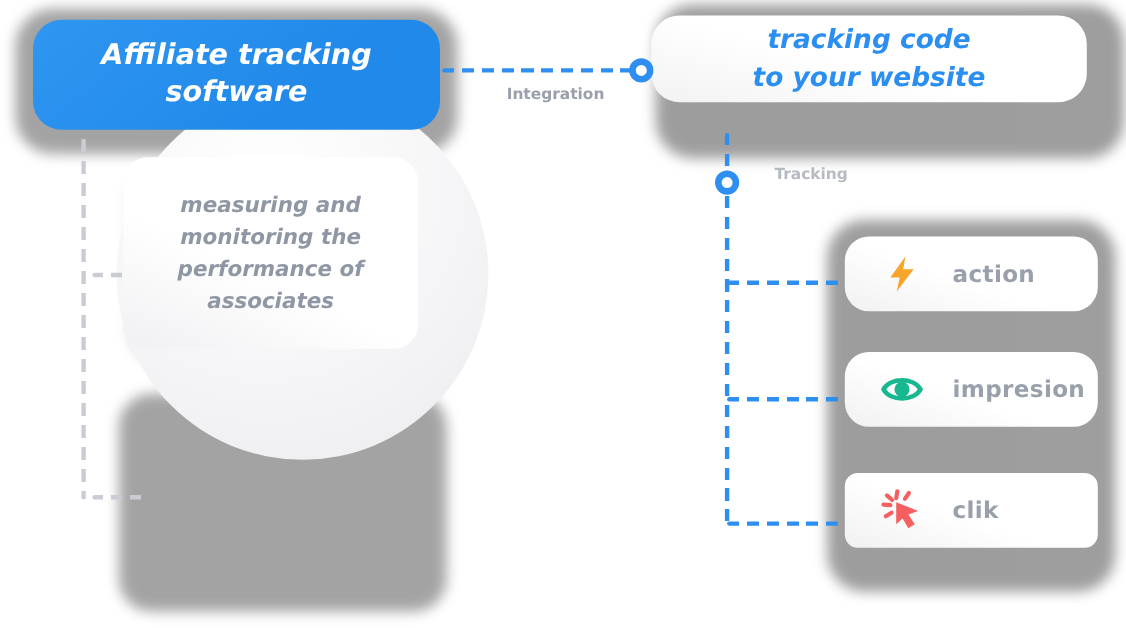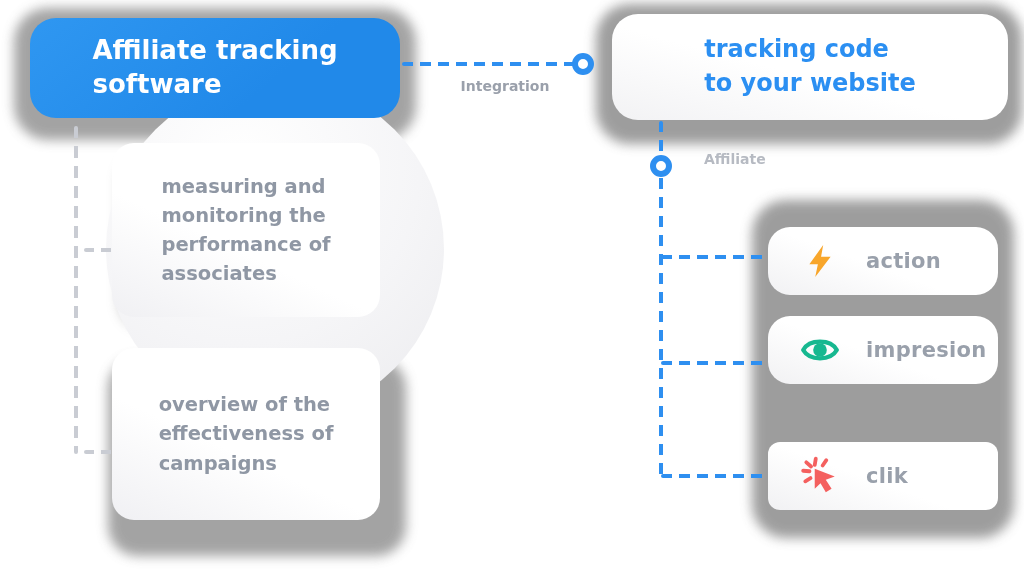--- a/index.html
+++ b/index.html
@@ -16,48 +16,47 @@
   .s-b1{left:118px;top:152px;width:284px;height:178px;border-radius:28px;opacity:.4;}
   .s-b2{left:108px;top:358px;width:298px;height:198px;border-radius:30px;opacity:.8;}
   .s-events{left:752px;top:200px;width:262px;height:338px;border-radius:34px;opacity:.85;}
 
   .bg-circle{
     left:106px;top:80px;width:338px;height:338px;border-radius:50%;z-index:2;
     background:radial-gradient(circle at 40% 25%, #ffffff 0%, #f5f5f7 55%, #ebebee 100%);
   }
 
   
-  .box,.card{z-index:4;display:flex;align-items:center;justify-content:center;text-align:left;}
+  .box,.card{z-index:4;display:flex;align-items:center;justify-content:center;text-align:center;font-style:italic;}
   .main-box{
     left:30px;top:18px;width:370px;height:100px;border-radius:26px;
     background:linear-gradient(140deg,#2f97f1 0%,var(--box-blue,#2189e9) 65%);
   }
   .main-box .title{color:#ffffff;font-size:26px;font-weight:700;line-height:1.3;white-space:pre-line;}
   .site-box{
-    left:612px;top:14px;width:396px;height:106px;border-radius:26px;
+    left:592px;top:14px;width:396px;height:79px;border-radius:26px;
     background:linear-gradient(195deg,#ffffff 55%,#f2f2f4 100%);
   }
   .site-box .title{color:var(--link-blue,#2b8ff2);font-size:24px;font-weight:700;line-height:1.4;white-space:pre-line;}
 
   .benefit{
     left:112px;width:268px;border-radius:22px;
     background:linear-gradient(205deg,#ffffff 58%,#f0f0f3 100%);
   }
   .b1{top:143px;height:174px;}
   .b2{top:348px;height:172px;}
   .benefit .txt{color:var(--card-text,#8f97a4);font-size:19.5px;font-weight:700;line-height:1.5;white-space:pre-line;}
 
   .event{
     left:768px;width:230px;height:68px;border-radius:22px;z-index:4;
     background:linear-gradient(200deg,#ffffff 55%,#f1f1f3 100%);
     display:flex;align-items:center;justify-content:flex-start;padding-left:32px;box-sizing:border-box;gap:26px;
     position:absolute;
-    margin-top:12px;
   }
-  .e1{top:215px;} .e2{top:304px;text-align:right;} .e3{top:430px;border-radius:12px;}
+  .e1{top:215px;} .e2{top:320px;text-align:right;} .e3{top:430px;border-radius:12px;}
   .event .lbl{color:var(--event-label,#99a0ab);font-size:21px;font-weight:700;letter-spacing:.3px;}
   .event .ic{width:40px;height:40px;flex:0 0 40px;display:flex;align-items:center;justify-content:center;}
 
   
   .dash-h{position:absolute;height:4px;z-index:3;border-radius:2px;
     background-image:repeating-linear-gradient(90deg,var(--accent-blue,#2e8ff0) 0 11px,transparent 11px 18px);}
   .dash-v{position:absolute;width:4px;z-index:3;border-radius:2px;
     background-image:repeating-linear-gradient(180deg,var(--accent-blue,#2e8ff0) 0 11px,transparent 11px 19px);}
   .gray-h{background-image:repeating-linear-gradient(90deg,var(--gray-dash,#c9ccd3) 0 10px,transparent 10px 17px);}
   .gray-v{background-image:repeating-linear-gradient(180deg,var(--gray-dash,#c9ccd3) 0 12px,transparent 12px 20px);}
@@ -98,42 +97,37 @@
   <div class="dash-h branch br2"></div>
   <div class="dash-h branch br3"></div>
   <div class="dash-v gray-v gray-vline"></div>
   <div class="dash-h gray-h gray-b1"></div>
   <div class="dash-h gray-h gray-b2"></div>
 
   <div class="node n1"></div>
   <div class="node n2"></div>
 
   <div class="conn-label integration-label">Integration</div>
-  <div class="conn-label tracking-label">Affiliate</div>
+  <div class="conn-label tracking-label">Tracking</div>
 
   <div class="abs box main-box">
     <div class="title">Affiliate tracking
 software</div>
   </div>
 
   <div class="abs box site-box">
     <div class="title">tracking code
 to your website</div>
   </div>
 
   <div class="abs card benefit b1">
     <div class="txt">measuring and
 monitoring the
 performance of
 associates</div>
-  </div>
-  <div class="abs card benefit b2">
-    <div class="txt">overview of the
-effectiveness of
-campaigns</div>
   </div>
 
   <div class="event e1">
     <span class="ic">
       <svg viewBox="0 0 32 32" width="34" height="40">
         <polygon points="19,1 6,19 14,19 11.5,31 26,12 17,12" fill="#F8A62B"></polygon>
       </svg>
     </span>
     <span class="lbl">action</span>
   </div>

